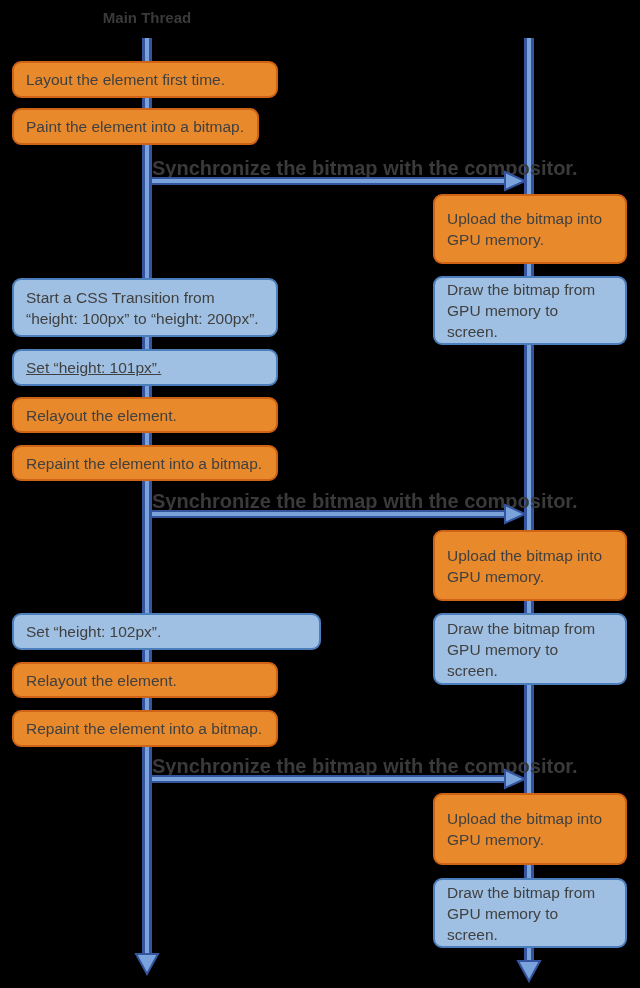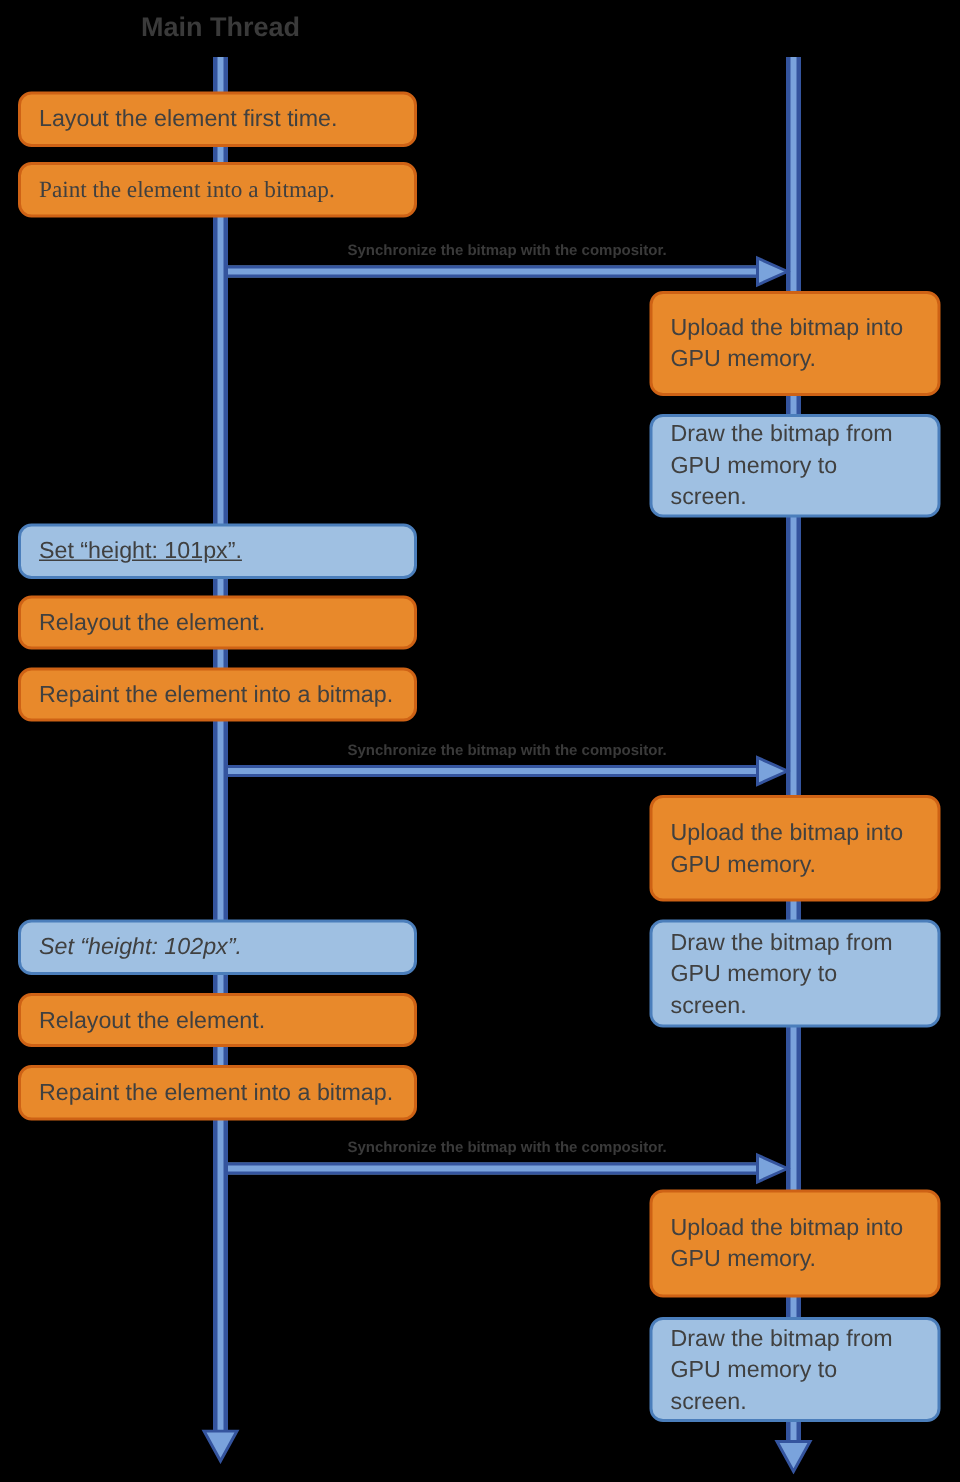--- a/index.html
+++ b/index.html
@@ -3,21 +3,21 @@
 <meta charset="utf-8">
 <style>
   html,body{margin:0;padding:0;background:var(--bg,#000);}
   #diagram{
     position:relative;width:640px;height:988px;overflow:hidden;
     background:var(--bg,#000);
     font-family:"Liberation Sans", sans-serif;
   }
   .lane-title{
     position:absolute;height:20px;line-height:20px;text-align:center;
-    font-size:18px;font-weight:bold;color:var(--label-text);
+    font-size:15px;font-weight:bold;color:var(--label-text);
     white-space:nowrap;z-index:4;
   }
   .lifeline{
     position:absolute;width:10px;box-sizing:border-box;z-index:1;
     background:var(--line-light);
     border-left:3px solid var(--line-dark);
     border-right:3px solid var(--line-dark);
   }
   .box{
     position:absolute;box-sizing:border-box;z-index:3;
@@ -29,21 +29,21 @@
   .box.orange{background:var(--orange-fill);border:2px solid var(--orange-border);}
   .box.blue{background:var(--blue-fill);border:2px solid var(--blue-border);}
   .arrow-bar{
     position:absolute;height:4px;z-index:2;
     background:var(--line-light);
     border-top:2px solid var(--line-dark);
     border-bottom:2px solid var(--line-dark);
   }
   .arrow-label{
     position:absolute;height:18px;line-height:18px;text-align:center;
-    font-size:10px;font-weight:bold;color:var(--label-text);
+    font-size:20px;font-weight:bold;color:var(--label-text);
     white-space:nowrap;z-index:2;
   }
 </style>
 </head>
 <body>
 
 <div id="diagram">
     <div class="lane-title" style="left: 47px; top: 8px; width: 200px;">Main Thread</div>
     <div class="lifeline" style="left: 142px; top: 38px; height: 917px;"></div>
     <div style="position: absolute; z-index: 2; left: 134px; top: 953px;"><svg width="26" height="23" viewBox="0 0 26 23">
@@ -62,25 +62,27 @@
     <div class="arrow-bar" style="left: 152px; top: 510px; width: 356px;"></div>
     <div style="position: absolute; z-index: 2; left: 504px; top: 503px;"><svg width="23" height="23" viewBox="0 0 23 23">
         <polygon points="1,2 21,11 1,20" fill="#7AA3DC" stroke="#34549E" stroke-width="2"></polygon>
       </svg></div>
     <div class="arrow-label" style="left: 152px; top: 757px; width: 372px;">Synchronize the bitmap with the compositor.</div>
     <div class="arrow-bar" style="left: 152px; top: 775px; width: 356px;"></div>
     <div style="position: absolute; z-index: 2; left: 504px; top: 768px;"><svg width="23" height="23" viewBox="0 0 23 23">
         <polygon points="1,2 21,11 1,20" fill="#7AA3DC" stroke="#34549E" stroke-width="2"></polygon>
       </svg></div>
     <div class="box orange" style="left: 12px; top: 61px; width: 266px; height: 37px;">Layout the element first time.</div>
-    <div class="box orange" style="left: 12px; top: 108px; width: 266px; height: 37px; font-family: Liberation Serif, serif;">Paint the element into a bitmap.</div>
+    <div class="box orange" style="left: 12px; top: 108px; width: 247px; height: 37px;">Paint the element into a bitmap.</div>
+    <div class="box blue" style="left: 12px; top: 278px; width: 266px; height: 59px;">Start a CSS Transition from
+“height: 100px” to “height: 200px”.</div>
     <div class="box blue" style="left: 12px; top: 349px; width: 266px; height: 37px; text-decoration: underline;">Set “height: 101px”.</div>
     <div class="box orange" style="left: 12px; top: 397px; width: 266px; height: 36px;">Relayout the element.</div>
     <div class="box orange" style="left: 12px; top: 445px; width: 266px; height: 36px;">Repaint the element into a bitmap.</div>
-    <div class="box blue" style="left: 12px; top: 613px; width: 266px; height: 37px; font-style: italic;">Set “height: 102px”.</div>
+    <div class="box blue" style="left: 12px; top: 613px; width: 309px; height: 37px;">Set “height: 102px”.</div>
     <div class="box orange" style="left: 12px; top: 662px; width: 266px; height: 36px;">Relayout the element.</div>
     <div class="box orange" style="left: 12px; top: 710px; width: 266px; height: 37px;">Repaint the element into a bitmap.</div>
     <div class="box orange" style="left: 433px; top: 194px; width: 194px; height: 70px;">Upload the bitmap into
 GPU memory.</div>
     <div class="box blue" style="left: 433px; top: 276px; width: 194px; height: 69px;">Draw the bitmap from
 GPU memory to screen.</div>
     <div class="box orange" style="left: 433px; top: 530px; width: 194px; height: 71px;">Upload the bitmap into
 GPU memory.</div>
     <div class="box blue" style="left: 433px; top: 613px; width: 194px; height: 72px;">Draw the bitmap from
 GPU memory to screen.</div>

